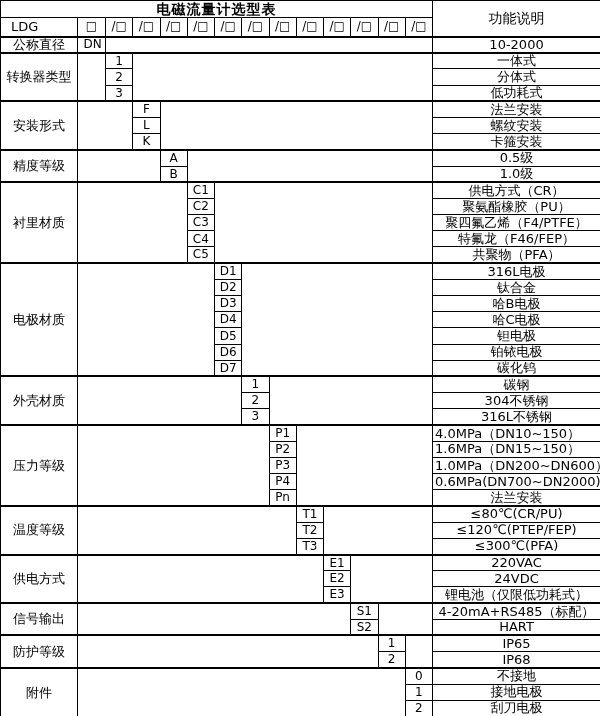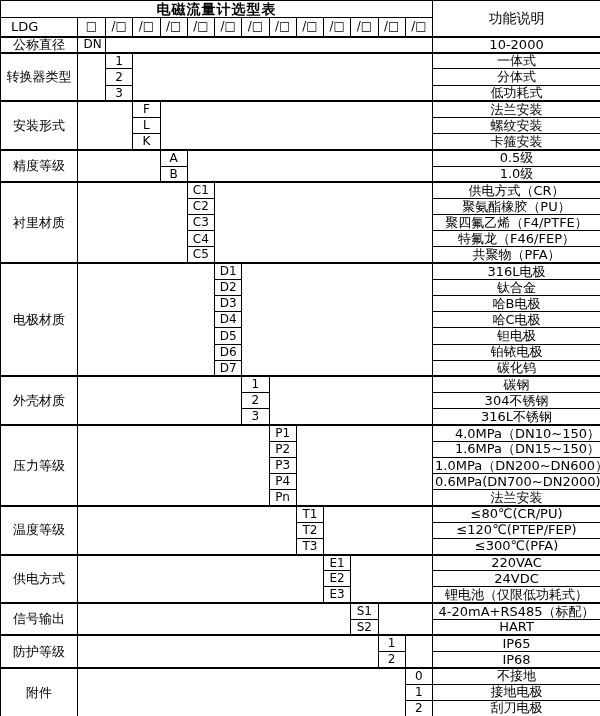--- a/index.html
+++ b/index.html
@@ -19,21 +19,21 @@
   tr{height:16.19px;}
   tr.trow{height:17px;}
   tr.ldgrow{height:19px;}
   tr.sec td{border-top:2px solid #000;}
   .title{font-weight:bold;font-size:14px;letter-spacing:1px;}
   .desc-head{font-size:14px;}
   .lab{font-size:13px;}
   .ldg{text-align:left;padding-left:10px;}
   .dn{text-align:center;padding-left:2px;}
   .code{font-size:12px;}
-  .left{text-align:right;padding-left:2px;}
+  .left{text-align:left;padding-left:2px;}
 </style>
 </head>
 <body>
 
 <table>
   <colgroup>
     <col style="width:77px">
     <col style="width:28px">
     <col style="width:27.25px">
       <col style="width:27.25px">

